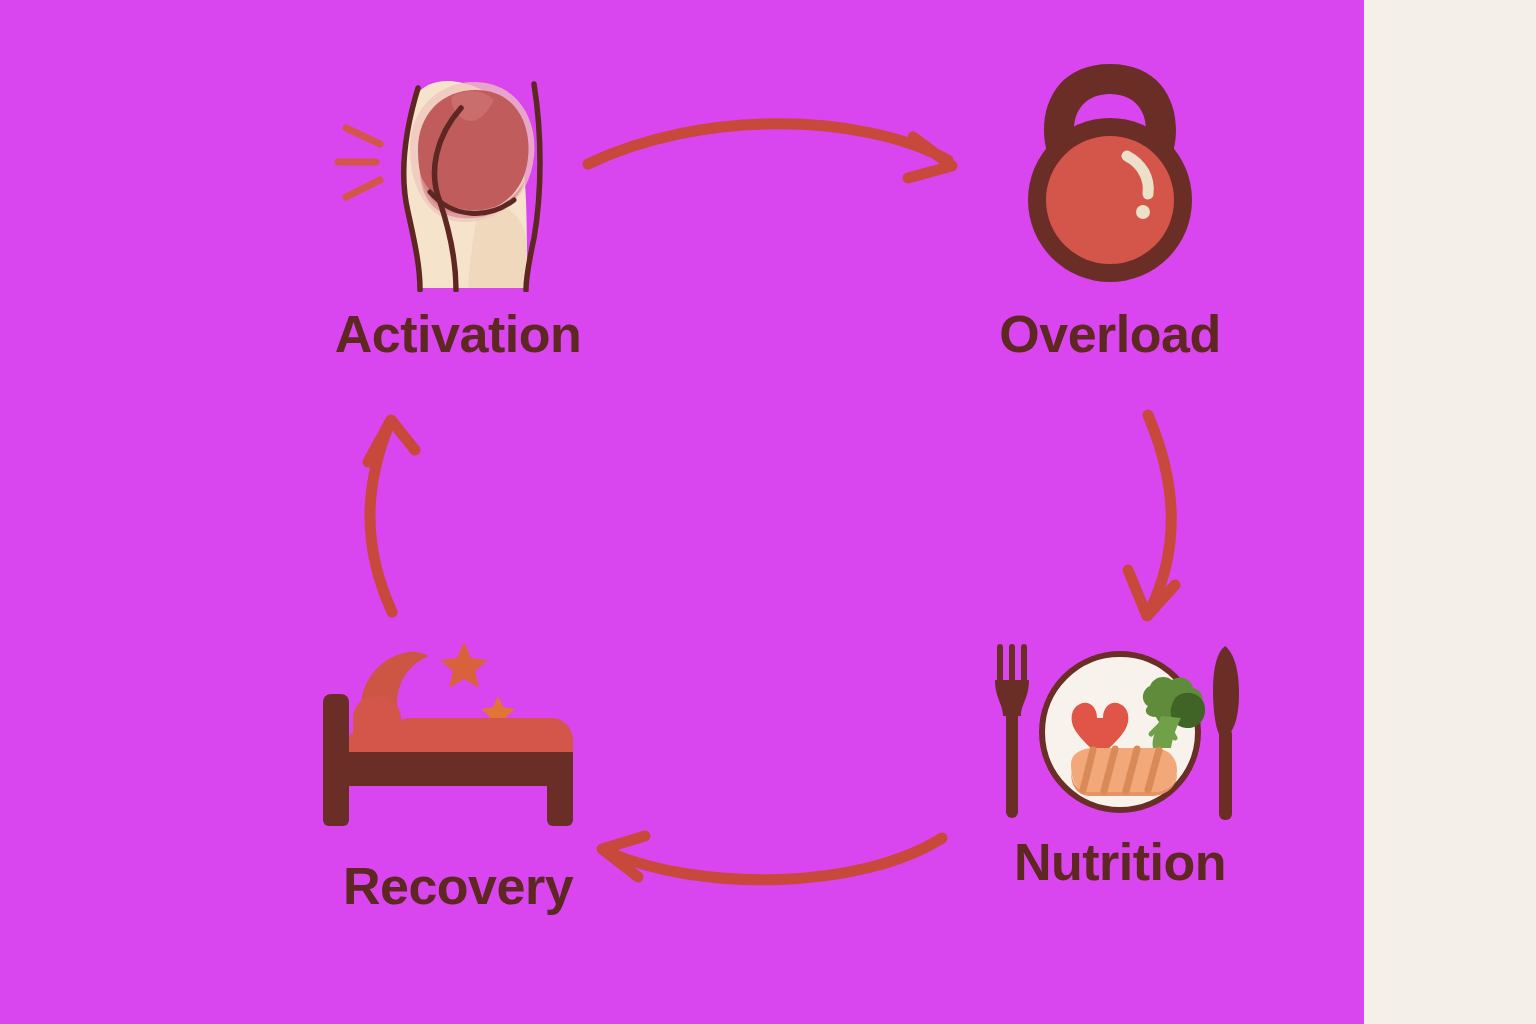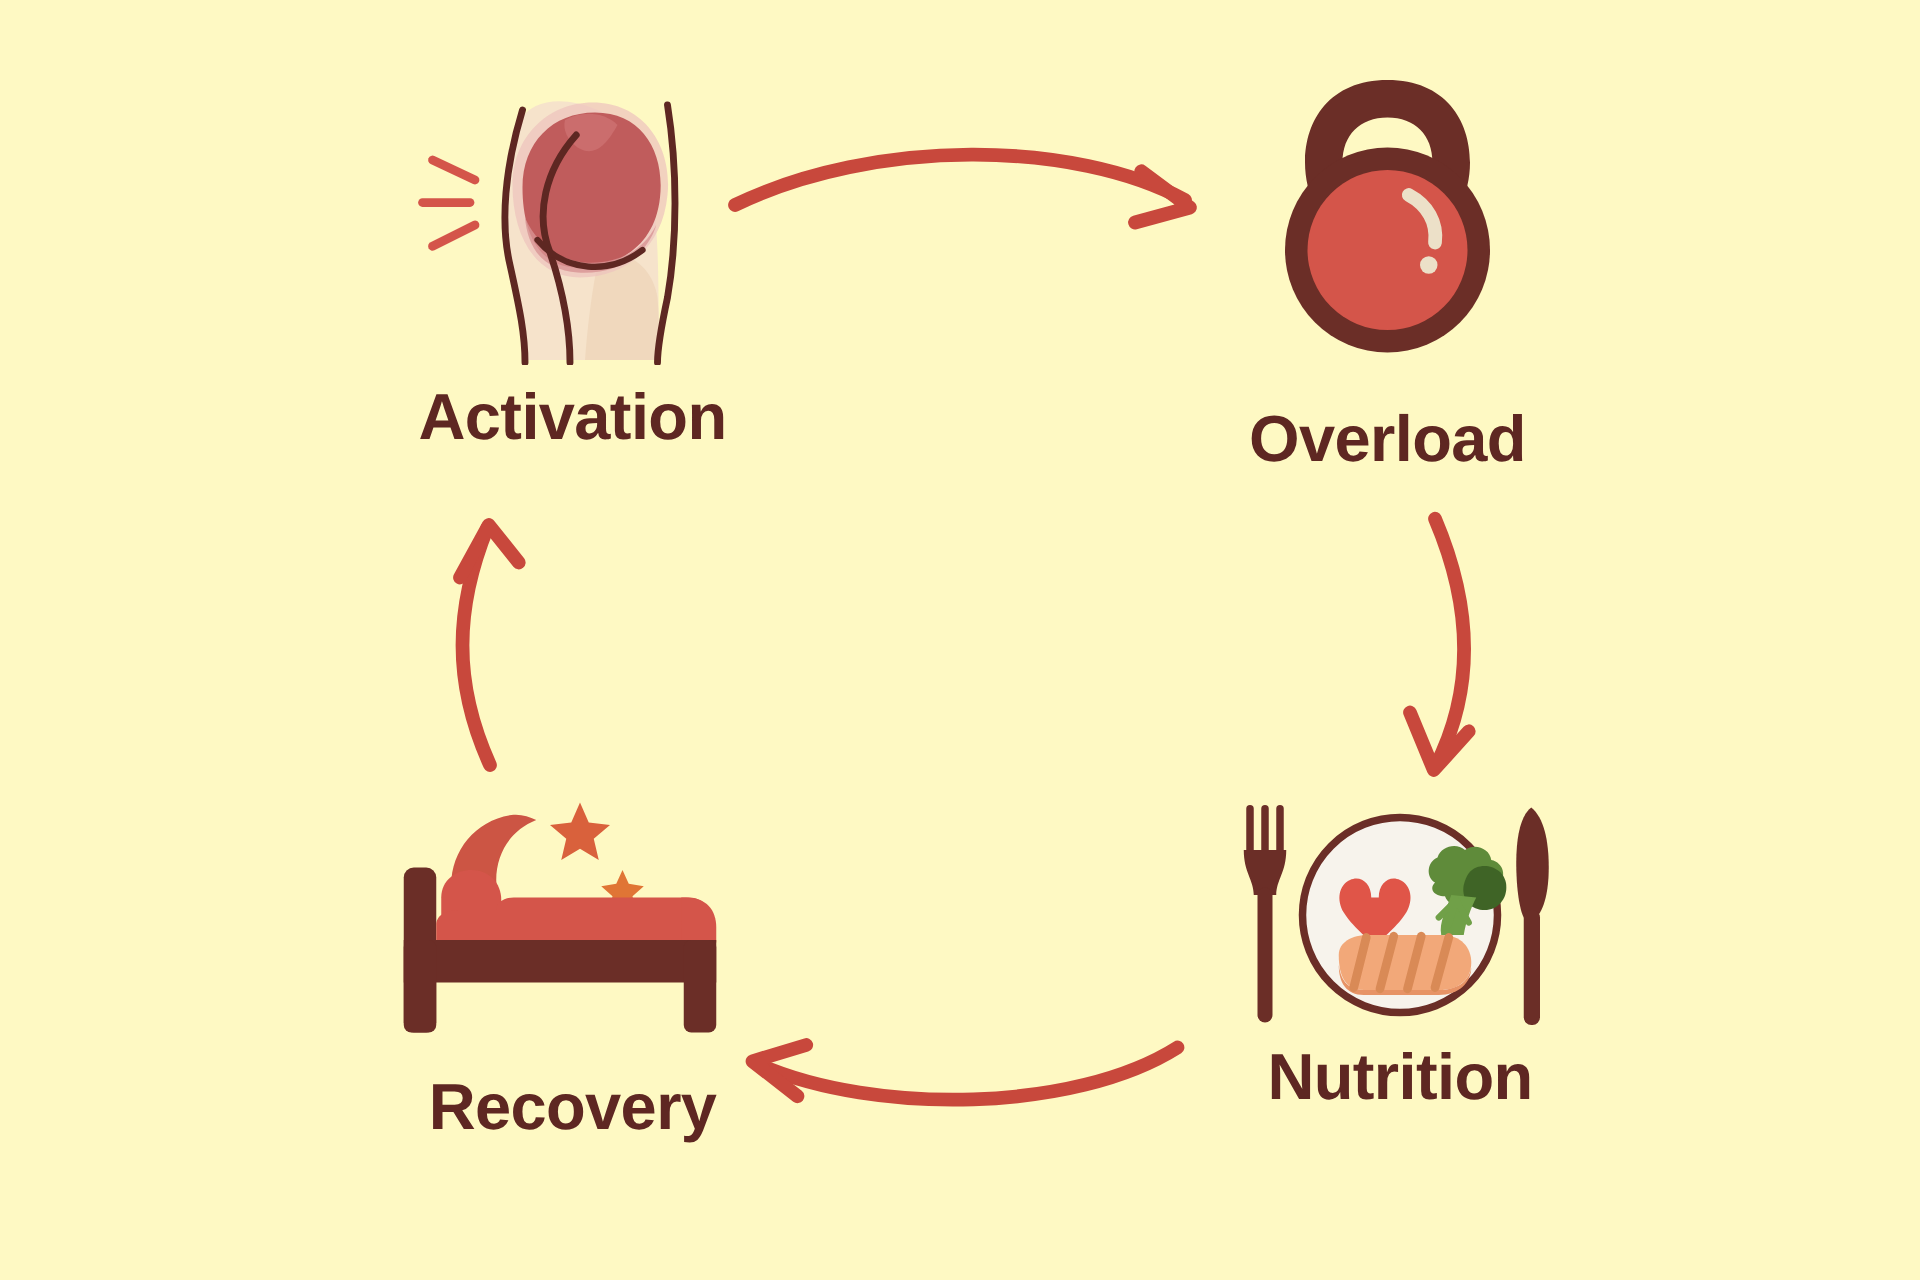--- a/index.html
+++ b/index.html
@@ -8,23 +8,23 @@
   }
   body {
     width: 1536px;
     height: 1024px;
     background: #f4f0e9;
     font-family: "Liberation Sans", sans-serif;
     overflow: hidden;
   }
   #diagram-root {
     position: relative;
-    width: 1536px;
+    width: 1364px;
     height: 1024px;
-    background: #fef9c3;
+    background: #d946ef;
   }
   .node {
     position: absolute;
     display: flex;
     flex-direction: column;
     align-items: center;
     justify-content: flex-start;
   }
   .node-icon {
     display: block;
@@ -47,21 +47,21 @@
     height: 1024px;
     pointer-events: none;
   }
   
   #node-activation { left: 268px; top: 52px;  width: 380px; }
   #node-overload   { left: 920px; top: 52px;  width: 380px; }
   #node-nutrition  { left: 930px; top: 636px; width: 380px; }
   #node-recovery   { left: 268px; top: 636px; width: 380px; align-items: center; }
 
   #node-activation .node-label { margin-top: 16px; }
-  #node-overload .node-label   { margin-top: 36px; }
+  #node-overload .node-label   { margin-top: 18px; }
   #node-nutrition .node-label  { }
   #node-recovery .node-label   { margin-top: 24px; }
 </style>
 </head>
 <body>
 
 <div id="diagram-root">
 
   <svg id="arrow-layer" viewBox="0 0 1536 1024" width="1536" height="1024" xmlns="http://www.w3.org/2000/svg">
 

